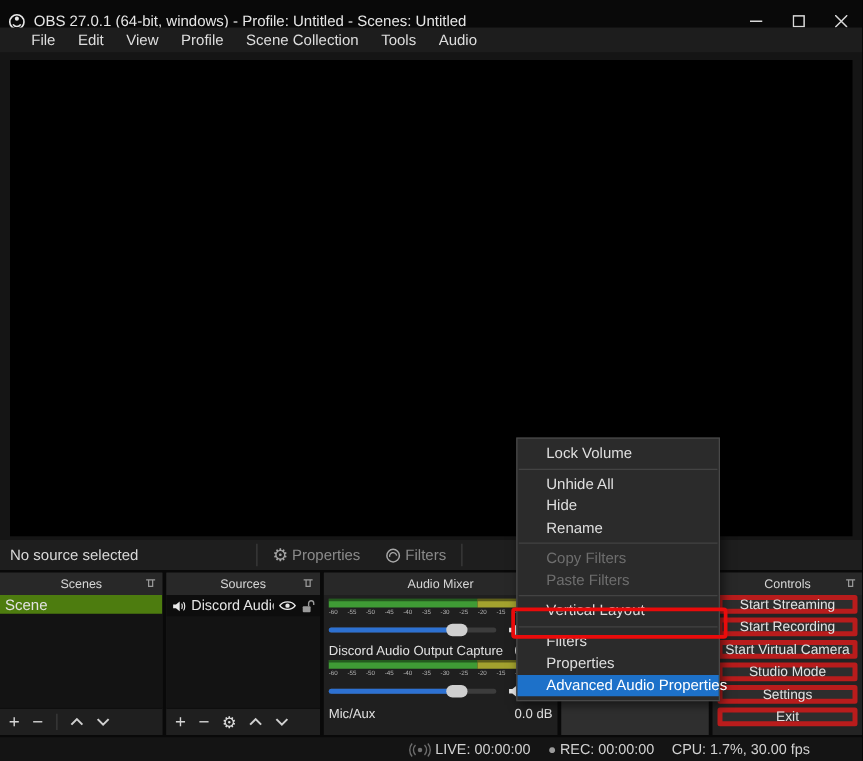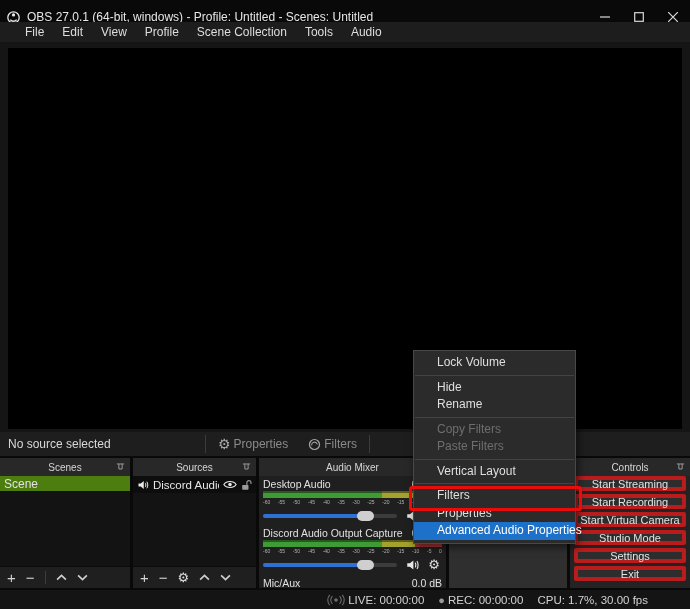--- a/index.html
+++ b/index.html
@@ -247,24 +247,20 @@
     </div>
   </div>
 
   <div class="panel" id="mixer-panel">
     <div class="p-header">
       <span>Audio Mixer</span>
     </div>
     <div class="mx-body">
 
       <div>
-        <div class="mx-label-row">
-          <span>Desktop Audio</span>
-          <span class="lvl">0.0 dB</span>
-        </div>
         <div class="meter">
           <span class="m-green"></span>
             <span class="m-yellow"></span>
             <span class="m-red"></span>
         </div>
         <div class="ticks">
             <span>-60</span>
             <span>-55</span>
             <span>-50</span>
             <span>-45</span>
@@ -377,20 +373,21 @@
     <span class="cluster">
       <span class="rec-dot">●</span>
       <span>REC: 00:00:00</span>
     </span>
     <span>CPU: 1.7%, 30.00 fps</span>
   </div>
 
   <div class="cmenu">
     <div class="cm-item">Lock Volume</div>
     <div class="cm-sep"></div>
+    <div class="cm-item">Unhide All</div>
     <div class="cm-item">Hide</div>
     <div class="cm-item">Rename</div>
     <div class="cm-sep"></div>
     <div class="cm-item disabled">Copy Filters</div>
     <div class="cm-item disabled">Paste Filters</div>
     <div class="cm-sep"></div>
     <div class="cm-item">Vertical Layout</div>
     <div class="cm-sep"></div>
     <div class="cm-item">Filters</div>
     <div class="cm-item">Properties</div>

